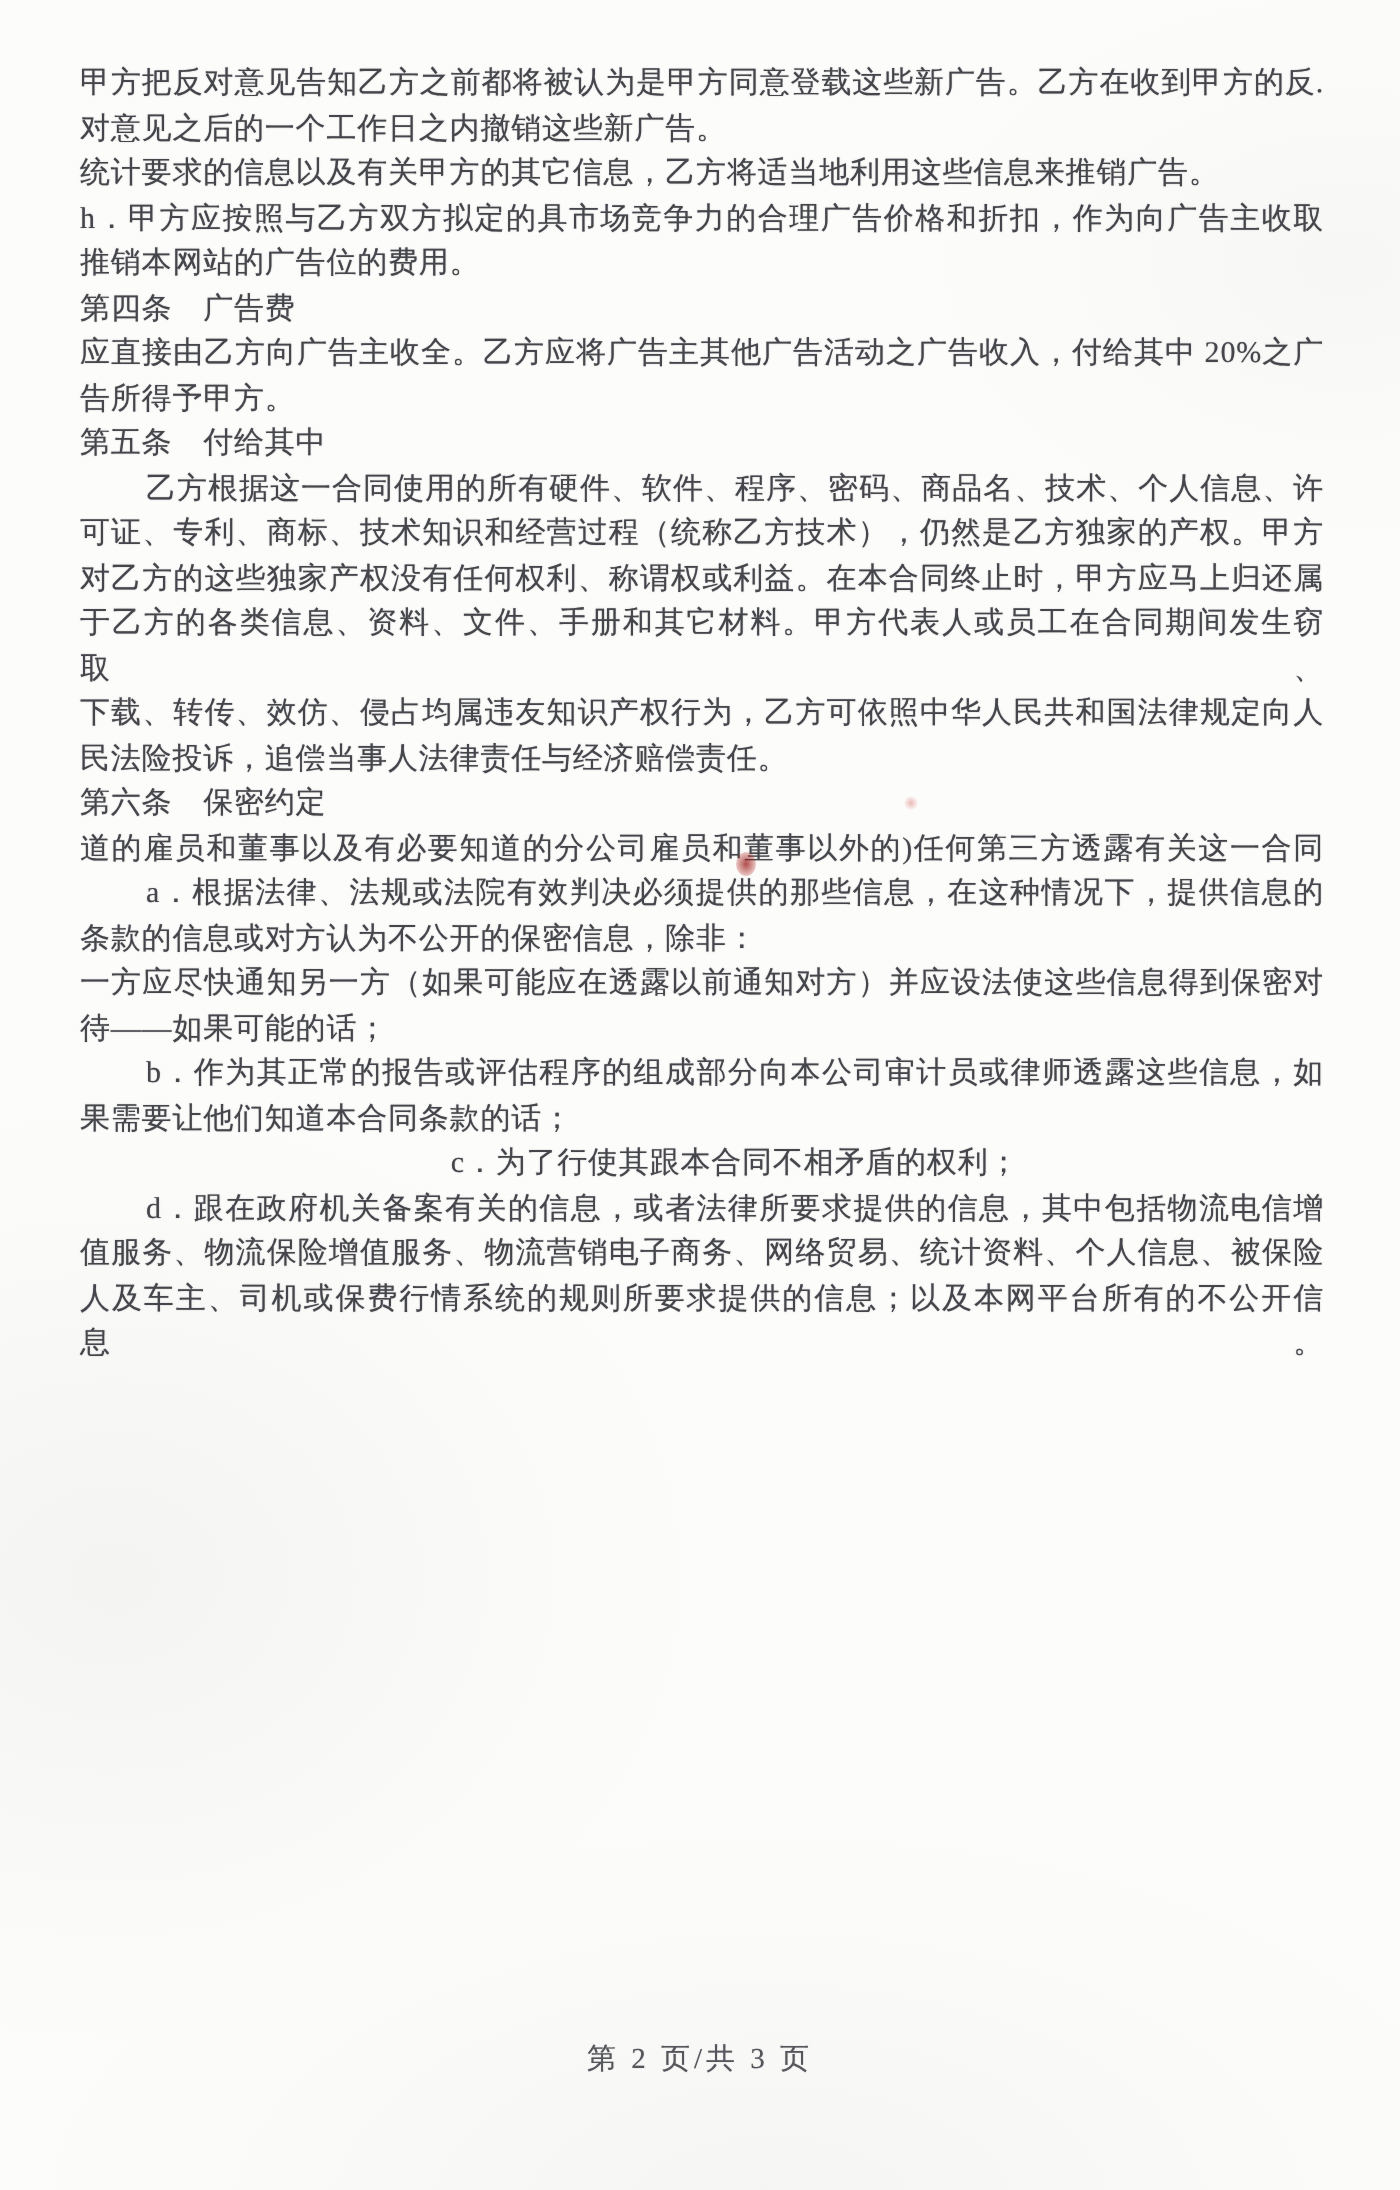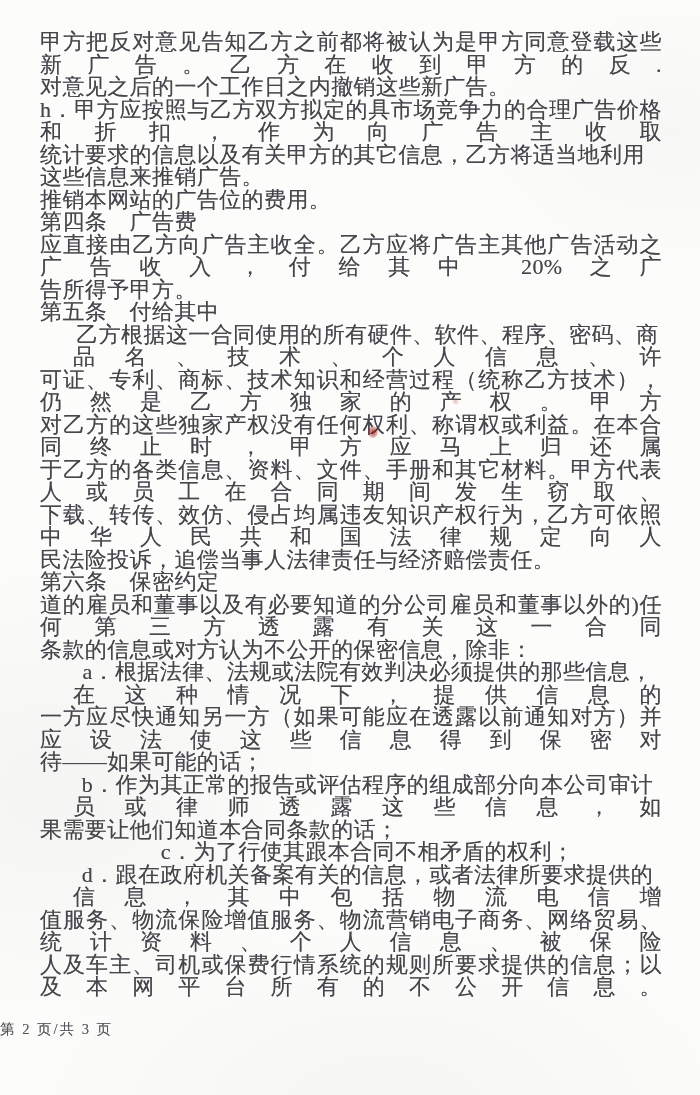--- a/index.html
+++ b/index.html
@@ -24,40 +24,41 @@
   }
   .doc-body {
     position: absolute;
     top: 31px;
     left: 40px;
     right: 38px;
     color: #45464b;
     text-shadow: 0 0 0.6px rgba(70,70,76,0.55);
   }
   .line {
-    font-size: 22px;
+    font-size: 15px;
     line-height: 22.5px;
     min-height: 22.5px;
     letter-spacing: 0.4px;
     white-space: pre-wrap;
     text-align: left;
   }
   .line.justify {
     text-align: justify;
     text-align-last: justify;
   }
   .line.indent {
     padding-left: 33px;
     text-align: center;
   }
   .footer {
     position: absolute;
     left: 0;
     right: 0;
     top: 1020px;
+    text-align: center;
     font-size: 14.5px;
     letter-spacing: 2px;
     color: #55565b;
     text-shadow: 0 0 0.5px rgba(85,86,91,0.5);
   }
   .ink-mark {
     position: absolute;
     border-radius: 50%;
     pointer-events: none;
   }
@@ -77,37 +78,37 @@
   }
 </style>
 </head>
 <body>
 
 <div class="page">
 
   <div class="doc-body">
       <div class="line justify">甲方把反对意见告知乙方之前都将被认为是甲方同意登载这些新广告。乙方在收到甲方的反.</div>
       <div class="line">对意见之后的一个工作日之内撤销这些新广告。</div>
+      <div class="line">统计要求的信息以及有关甲方的其它信息，乙方将适当地利用这些信息来推销广告。</div>
       <div class="line justify">h．甲方应按照与乙方双方拟定的具市场竞争力的合理广告价格和折扣，作为向广告主收取</div>
-      <div class="line">统计要求的信息以及有关甲方的其它信息，乙方将适当地利用这些信息来推销广告。</div>
       <div class="line">推销本网站的广告位的费用。</div>
       <div class="line">第四条　广告费</div>
       <div class="line justify">应直接由乙方向广告主收全。乙方应将广告主其他广告活动之广告收入，付给其中 20%之广</div>
       <div class="line">告所得予甲方。</div>
       <div class="line">第五条　付给其中</div>
       <div class="line indent justify">乙方根据这一合同使用的所有硬件、软件、程序、密码、商品名、技术、个人信息、许</div>
       <div class="line justify">可证、专利、商标、技术知识和经营过程（统称乙方技术），仍然是乙方独家的产权。甲方</div>
       <div class="line justify">对乙方的这些独家产权没有任何权利、称谓权或利益。在本合同终止时，甲方应马上归还属</div>
       <div class="line justify">于乙方的各类信息、资料、文件、手册和其它材料。甲方代表人或员工在合同期间发生窃取、</div>
       <div class="line justify">下载、转传、效仿、侵占均属违友知识产权行为，乙方可依照中华人民共和国法律规定向人</div>
       <div class="line">民法险投诉，追偿当事人法律责任与经济赔偿责任。</div>
       <div class="line">第六条　保密约定</div>
       <div class="line justify">道的雇员和董事以及有必要知道的分公司雇员和董事以外的)任何第三方透露有关这一合同</div>
+      <div class="line indent justify">a．根据法律、法规或法院有效判决必须提供的那些信息，在这种情况下，提供信息的</div>
       <div class="line">条款的信息或对方认为不公开的保密信息，除非：</div>
-      <div class="line indent justify">a．根据法律、法规或法院有效判决必须提供的那些信息，在这种情况下，提供信息的</div>
       <div class="line justify">一方应尽快通知另一方（如果可能应在透露以前通知对方）并应设法使这些信息得到保密对</div>
       <div class="line">待——如果可能的话；</div>
       <div class="line indent justify">b．作为其正常的报告或评估程序的组成部分向本公司审计员或律师透露这些信息，如</div>
       <div class="line">果需要让他们知道本合同条款的话；</div>
       <div class="line indent">c．为了行使其跟本合同不相矛盾的权利；</div>
       <div class="line indent justify">d．跟在政府机关备案有关的信息，或者法律所要求提供的信息，其中包括物流电信增</div>
       <div class="line justify">值服务、物流保险增值服务、物流营销电子商务、网络贸易、统计资料、个人信息、被保险</div>
       <div class="line justify">人及车主、司机或保费行情系统的规则所要求提供的信息；以及本网平台所有的不公开信息。</div>
     </div>
 

